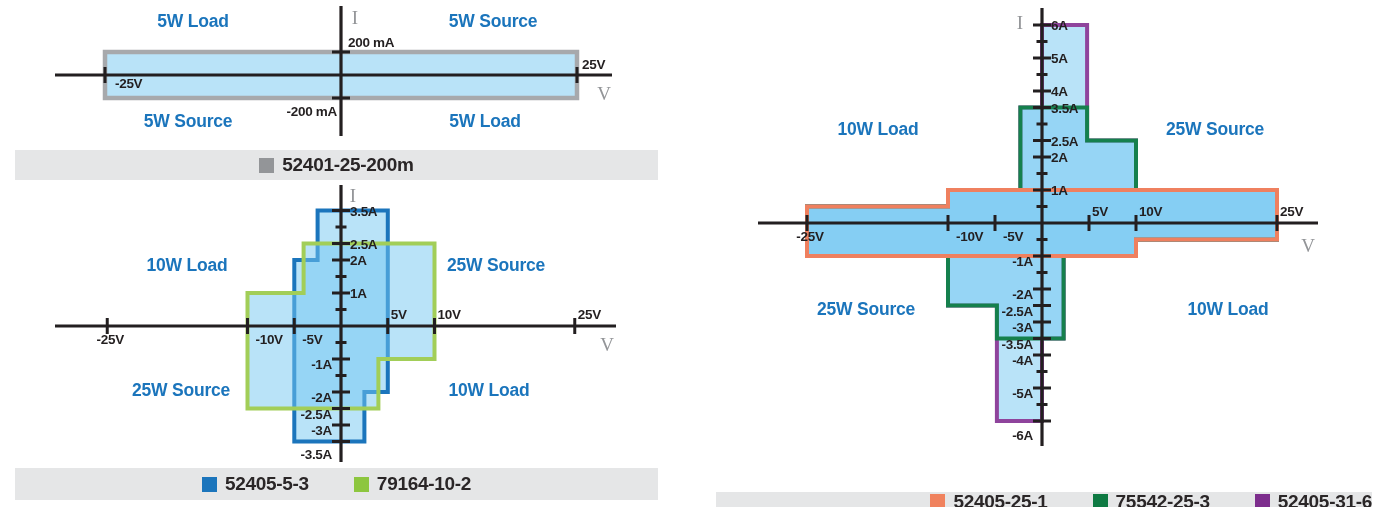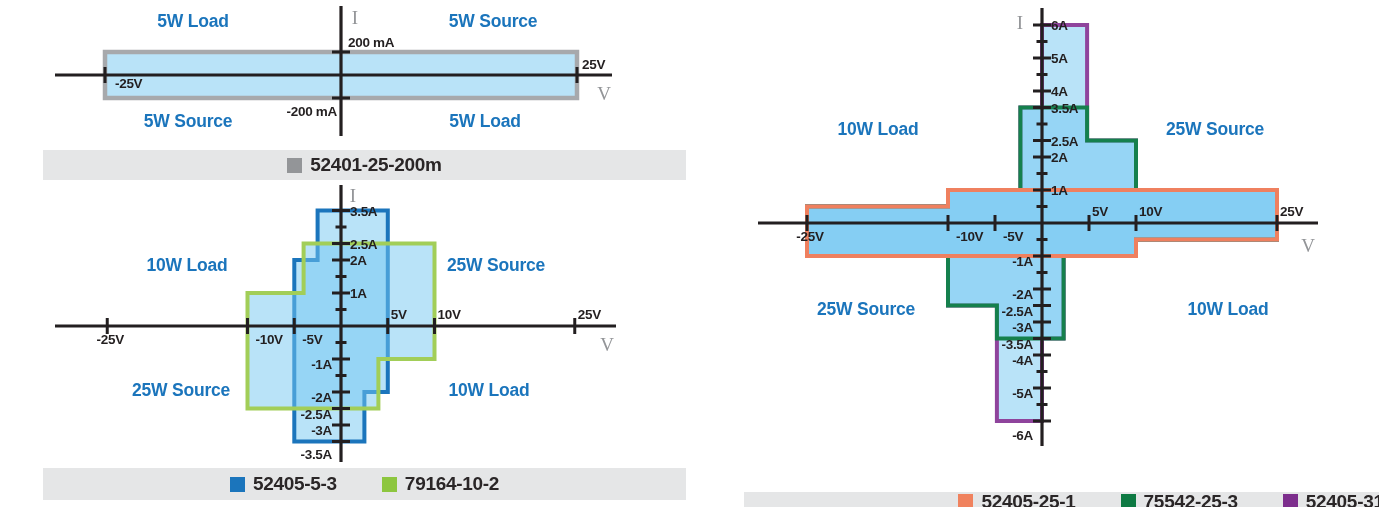--- a/index.html
+++ b/index.html
@@ -1,20 +1,20 @@
 <!DOCTYPE html>
 <html><head>
 <meta charset="utf-8">
 <style>
   html,body{margin:0;padding:0;background:#ffffff;}
   #stage{position:relative;width:1379px;height:507px;background:#fff;overflow:hidden;
          font-family:"Liberation Sans",sans-serif;}
   #plot{position:absolute;left:0;top:0;}
   .legend-bar{position:absolute;display:flex;align-items:center;justify-content:center;
-              gap:45px;background:#e5e6e7;margin-left:28px;}
+              gap:45px;background:#e5e6e7;}
   .legend-item{display:flex;align-items:center;gap:8px;}
   .legend-swatch{width:15px;height:15px;flex:0 0 auto;}
   .legend-label{font-size:19px;font-weight:700;color:#2a2627;letter-spacing:-0.3px;white-space:nowrap;}
   text{font-family:"Liberation Sans",sans-serif;}
   .ticklab{font-size:13.5px;font-weight:700;fill:#231f20;letter-spacing:-0.3px;}
   .quadlab{font-size:17.5px;font-weight:700;fill:#1b75bc;letter-spacing:-0.2px;}
   .axletter{font-family:"Liberation Serif",serif;font-size:19px;fill:#939598;}
 </style>
 </head>
 <body>

